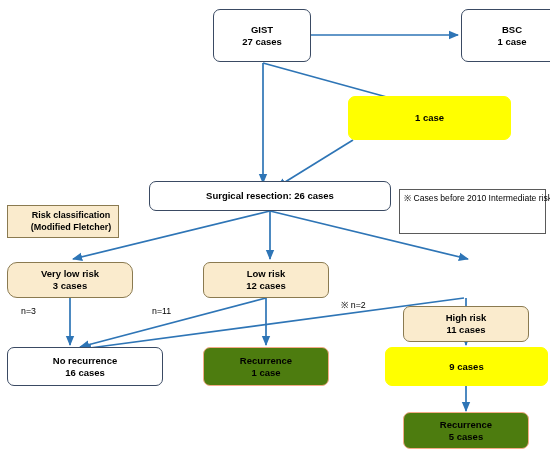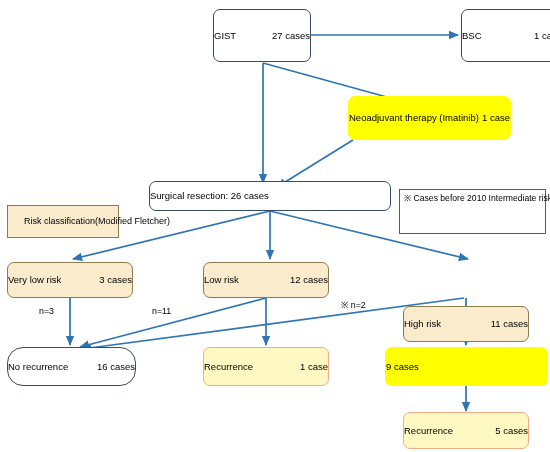--- a/index.html
+++ b/index.html
@@ -10,35 +10,36 @@
     position:relative;
     overflow:hidden;
     color:#000;
   }
   #canvas{position:absolute;inset:0;width:550px;height:452px;}
   svg.edges{position:absolute;left:0;top:0;width:550px;height:452px;pointer-events:none;}
   .node{
     position:absolute;
     box-sizing:border-box;
     display:flex;
-    flex-direction:row;
+    flex-direction:column;
     align-items:center;
-    justify-content:space-between;
+    justify-content:center;
     text-align:center;
     line-height:1.25;
     font-size:9.5px;
     white-space:nowrap;
+    font-weight:bold;
   }
   .node .ln{display:block;}
   .rounded{border-radius:7px;}
   .sq{border-radius:0;padding-left:16px;}
   .white{background:#ffffff;border:1.1px solid #3a4a63;}
   .yellow{background:#ffff00;border:1.1px solid #ffff00;}
   .cream{background:#faebcd;border:1.1px solid #8a7a50;}
-  .salmon{background:#fef9c3;border:1.1px solid #f4ab87;}
+  .salmon{background:#4d7c0f;border:1.1px solid #f4ab87;}
   .note{
     position:absolute;
     box-sizing:border-box;
     background:#ffffff;
     border:1px solid #5a5a5a;
     font-size:8.6px;
     line-height:1.33;
     padding:3px 4px;
     text-align:left;
     white-space:nowrap;
@@ -82,59 +83,58 @@
     <span class="ln">GIST</span>
     <span class="ln">27 cases</span>
   </div>
 
   <div class="node rounded white" style="left:461px;top:9px;width:102px;height:53px;">
     <span class="ln">BSC</span>
     <span class="ln">1 case</span>
   </div>
 
   <div class="node rounded yellow" style="left:348px;top:96px;width:163px;height:44px;">
-    <span class="ln">Neoadjuvant therapy (Imatinib)</span>
     <span class="ln">1 case</span>
   </div>
 
   <div class="node rounded white" style="left:149px;top:181px;width:242px;height:30px;">
     <span class="ln">Surgical resection: 26 cases</span>
   </div>
 
   <div class="node sq cream" style="left:7px;top:205px;width:112px;height:33px;font-size:9px;">
     <span class="ln">Risk classification</span>
     <span class="ln">(Modified Fletcher)</span>
   </div>
 
   <div class="note" style="left:399px;top:189px;width:147px;height:45px;">
     <span class="ln">※ Cases before 2010</span>
     <span class="ln">Intermediate risk by Miettinen</span>
     
   </div>
 
-  <div class="node rounded cream" style="left:7px;top:262px;width:126px;height:36px;">
+  <div class="node rounded cream" style="left:7px;top:262px;width:126px;height:36px;border-radius:10px;">
     <span class="ln">Very low risk</span>
     <span class="ln">3 cases</span>
   </div>
 
   <div class="node rounded cream" style="left:203px;top:262px;width:126px;height:36px;">
     <span class="ln">Low risk</span>
     <span class="ln">12 cases</span>
   </div>
 
   <div class="node rounded cream" style="left:403px;top:262px;width:126px;height:36px;margin-top:44px;">
     <span class="ln">High risk</span>
     <span class="ln">11 cases</span>
   </div>
 
-  <div class="edgelabel" style="left:39px;top:306px;">n=3</div>
+  <div class="edgelabel" style="left:21px;top:306px;">n=3</div>
   <div class="edgelabel" style="left:152px;top:306px;">n=11</div>
   <div class="edgelabel" style="left:341px;top:299px;">※ n=2</div>
 
-  <div class="node rounded white" style="left:7px;top:347px;width:129px;height:39px;border-radius:16px;">
+  <div class="node rounded white" style="left:7px;top:347px;width:156px;height:39px;">
     <span class="ln">No recurrence</span>
     <span class="ln">16 cases</span>
   </div>
 
   <div class="node rounded salmon" style="left:203px;top:347px;width:126px;height:39px;">
     <span class="ln">Recurrence</span>
     <span class="ln">1 case</span>
   </div>
 
   <div class="node rounded yellow" style="left:385px;top:347px;width:163px;height:39px;">

